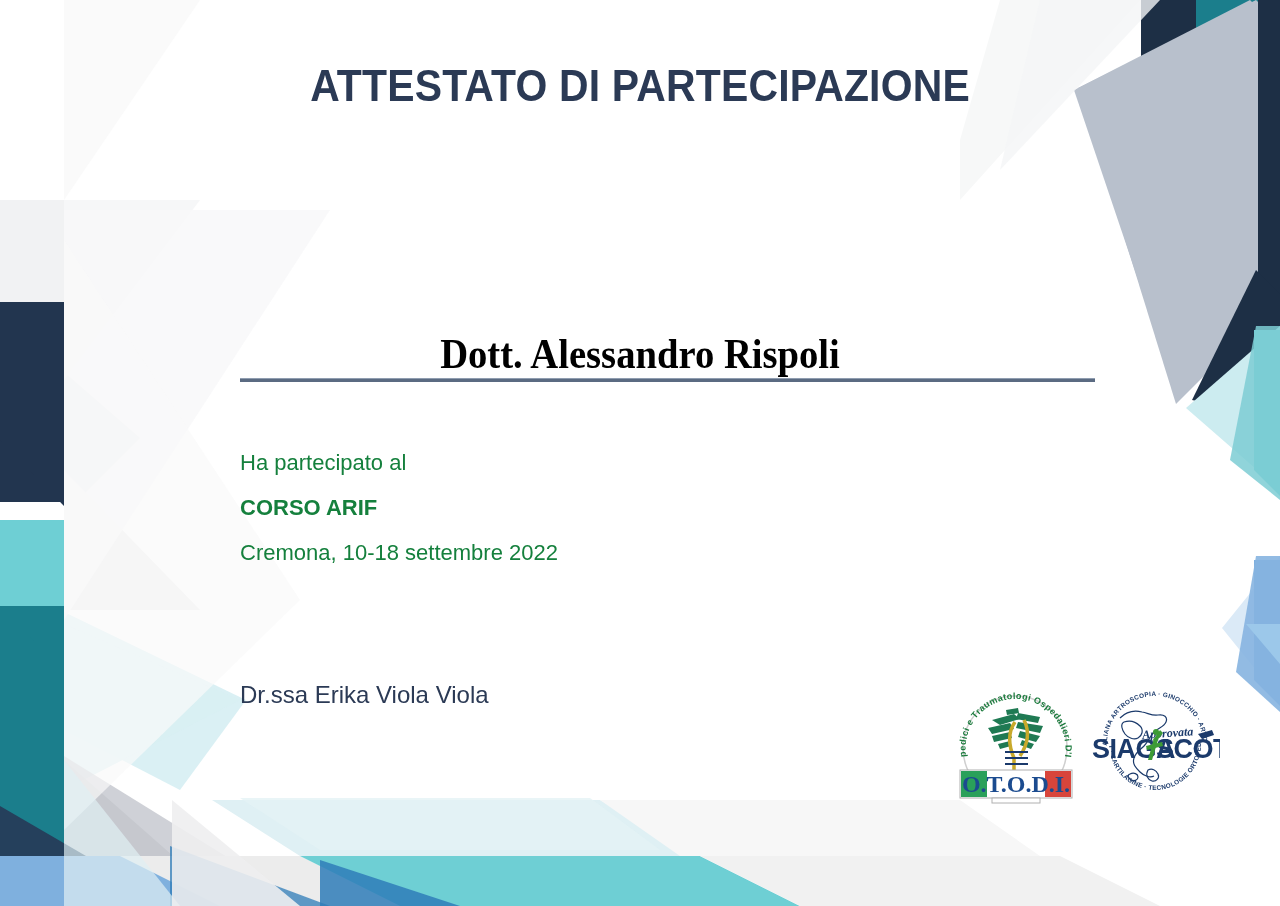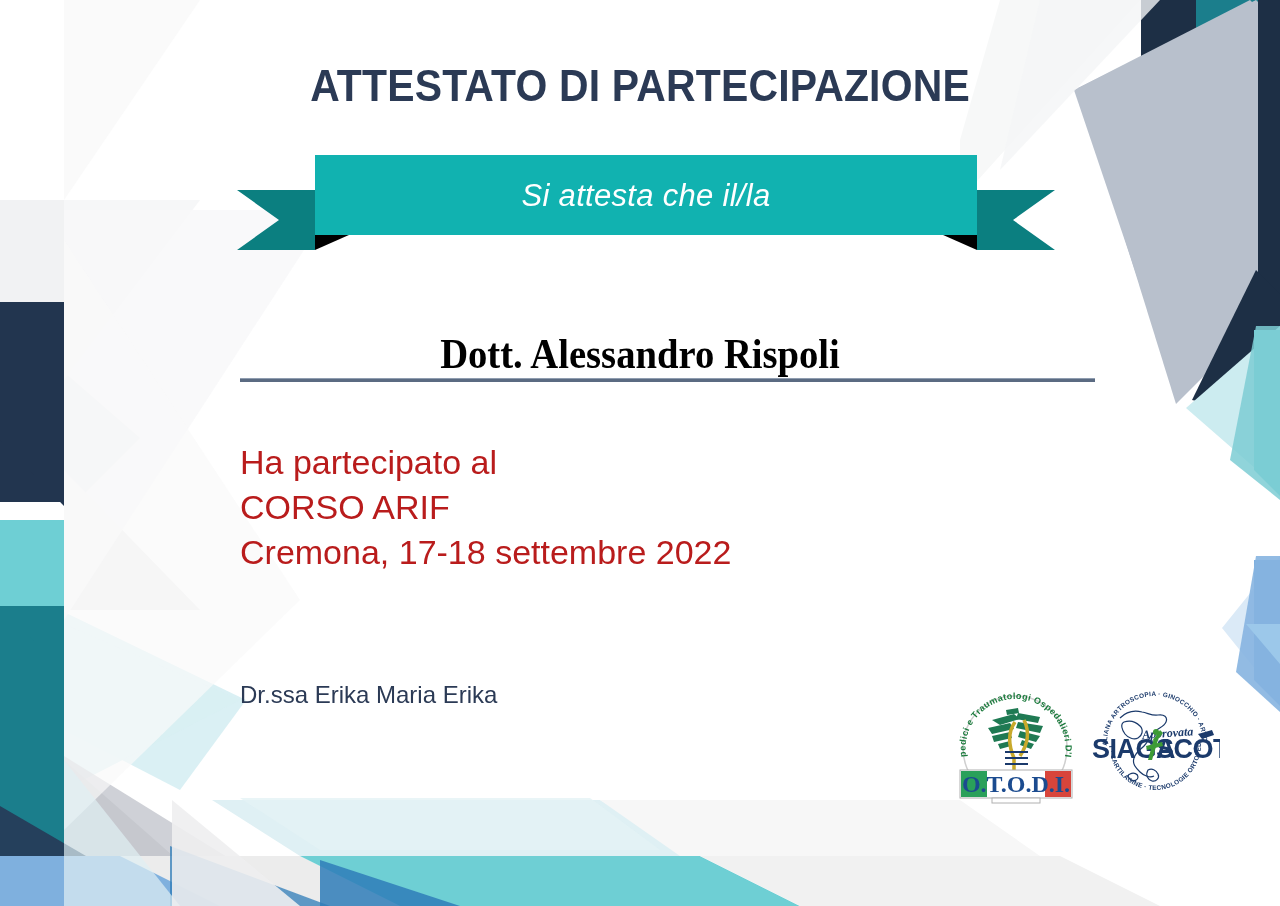--- a/index.html
+++ b/index.html
@@ -100,27 +100,27 @@
 
   
   .body-block {
     position: absolute;
     left: 240px;
     top: 440px;
     width: 700px;
   }
   .body-line {
     font-family: "Liberation Sans", sans-serif;
-    font-size: 34px;
+    font-size: 22px;
     line-height: 45px;
-    color: #b91c1c;
+    color: #15803d;
     white-space: nowrap;
   }
   .body-line.bold {
-    font-weight: normal;
+    font-weight: bold;
   }
 
   
   .sign-block {
     position: absolute;
     left: 240px;
     top: 678px;
     width: 600px;
   }
   .sign-role {
@@ -262,47 +262,32 @@
     <polygon points="64,206 64,906 430,906 64,206" fill="#fbfbfb" opacity="0"></polygon>
 
     <polygon points="64,760 180,906 64,906" fill="#dff0f4" opacity="0.7"></polygon>
     <polygon points="172,800 300,906 172,906" fill="#eeeeef" opacity="0.9"></polygon>
   </svg>
 
   <div class="panel">
 
     <div class="title">ATTESTATO DI PARTECIPAZIONE</div>
 
-    <div class="ribbon-wrap">
-      <svg viewBox="0 0 818 95" width="818" height="95" xmlns="http://www.w3.org/2000/svg">
-
-        <polygon points="0,35 78,35 78,95 0,95 42,65" fill="#0b7f80"></polygon>
-
-        <polygon points="818,35 740,35 740,95 818,95 776,65" fill="#0b7f80"></polygon>
-
-        <polygon points="78,72 130,72 78,95" fill="#000000"></polygon>
-
-        <polygon points="740,72 688,72 740,95" fill="#000000"></polygon>
-
-        <rect x="78" y="0" width="662" height="80" fill="#11b2b0"></rect>
-      </svg>
-      <div class="ribbon-text">Si attesta che il/la</div>
-    </div>
 
     <div class="name">Dott. Alessandro Rispoli</div>
     <div class="name-rule"></div>
 
     <div class="body-block">
       <div class="body-line">Ha partecipato al</div>
       <div class="body-line bold">CORSO ARIF</div>
-      <div class="body-line">Cremona, 17-18 settembre 2022</div>
+      <div class="body-line">Cremona, 10-18 settembre 2022</div>
     </div>
 
     <div class="sign-block">
-      <div class="sign-name">Dr.ssa Erika Maria Erika</div>
+      <div class="sign-name">Dr.ssa Erika Viola Viola</div>
     </div>
 
     <svg class="logo-otodi" viewBox="0 0 135 118" width="135" height="118" xmlns="http://www.w3.org/2000/svg">
       <defs>
         <path id="otodiRing" d="M 18,70 A 50,50 0 1 1 117,70"></path>
       </defs>
 
       <circle cx="67" cy="62" r="52" fill="#ffffff" stroke="#cfcfcf" stroke-width="1.5"></circle>
 
       <text font-family="Liberation Sans, sans-serif" font-size="9" font-weight="bold" fill="#1a7a3c" letter-spacing="0.4">

